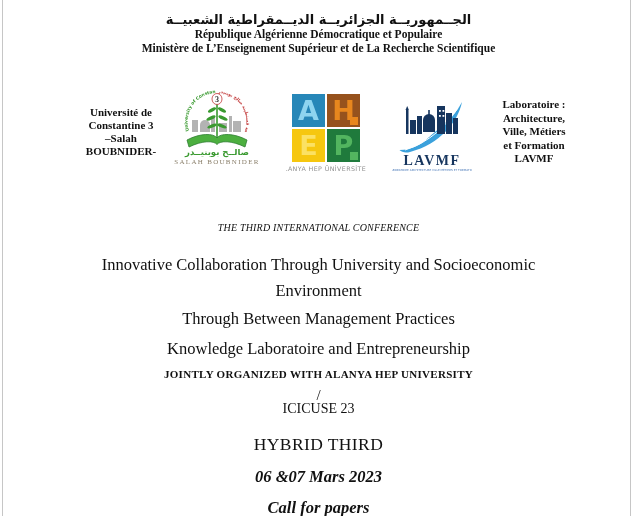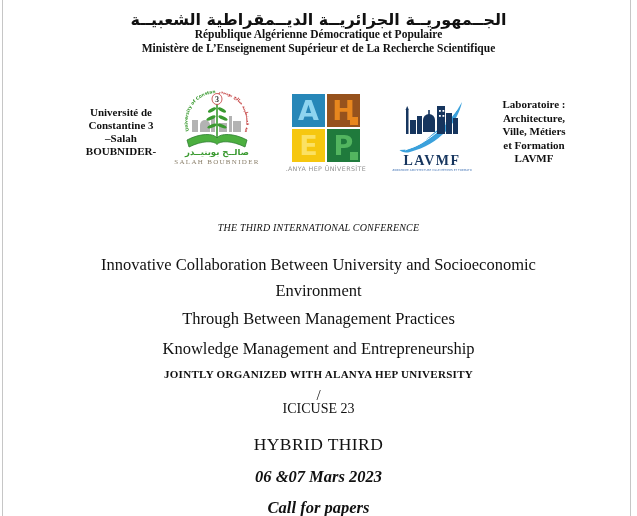--- a/index.html
+++ b/index.html
@@ -9,21 +9,21 @@
     background:#ffffff; overflow:hidden;
     font-family:"Liberation Serif","DejaVu Sans",serif;
     color:#111;
   }
   .page-edge { position:absolute; top:0; bottom:0; width:1px; background:#c6c6c6; }
   .page-edge.left { left:2px; }
   .page-edge.right { left:630px; }
 
   
   #header { position:absolute; top:13px; left:40px; right:40px; text-align:center; }
-  .hdr-ar { font-weight:bold; font-size:16px; line-height:14px; font-family:"DejaVu Sans","Liberation Serif",sans-serif; }
+  .hdr-ar { font-weight:bold; font-size:13px; line-height:14px; font-family:"DejaVu Sans","Liberation Serif",sans-serif; }
   .hdr-fr { font-weight:bold; font-size:11.5px; line-height:13px; }
   #header > div { margin-bottom:1px; }
 
   
   .uni-text {
     position:absolute; font-weight:bold; font-size:11px; line-height:13px;
     text-align:center; white-space:pre-line;
   }
   #uni-left  { left:62px;  top:106px; width:118px; }
   #uni-right { left:476px; top:98px;  width:116px; line-height:13.5px; }
@@ -154,23 +154,23 @@
   </div>
 
   <div class="uni-text" id="uni-right">Laboratoire :
 Architecture,
 Ville, Métiers
 et Formation
 LAVMF</div>
 
   <div id="body">
     <div class="bline t-conf">THE THIRD INTERNATIONAL CONFERENCE</div>
-    <div class="bline t-theme">Innovative Collaboration Between University and Socioeconomic Environment</div>
+    <div class="bline t-theme">Innovative Collaboration Through University and Socioeconomic Environment</div>
     <div class="bline t-sub1">Through Between Management Practices</div>
-    <div class="bline t-sub2">Knowledge Management and Entrepreneurship</div>
+    <div class="bline t-sub2">Knowledge Laboratoire and Entrepreneurship</div>
     <div class="bline t-joint">JOINTLY ORGANIZED WITH ALANYA HEP UNIVERSITY</div>
     <div class="bline t-slash">/</div>
     <div class="bline t-ed">ICICUSE 23</div>
     <div class="bline t-mode">HYBRID THIRD</div>
     <div class="bline t-date">06 &amp;07 Mars 2023</div>
     <div class="bline t-call">Call for papers</div>
   </div>
 
 </div>
 

